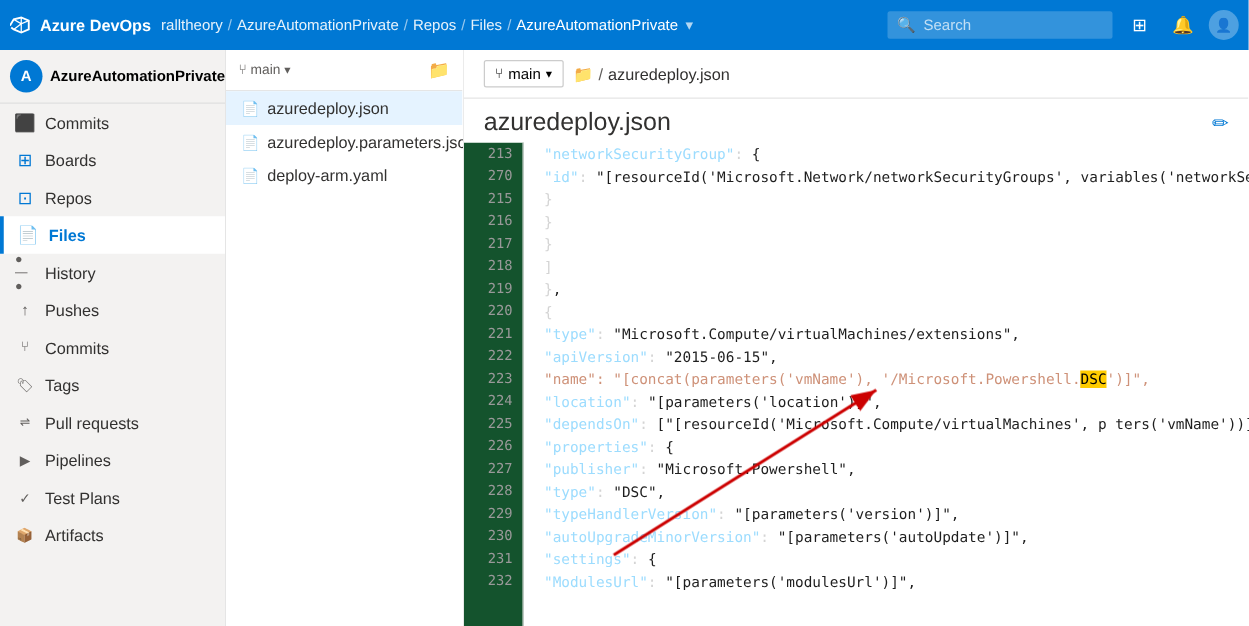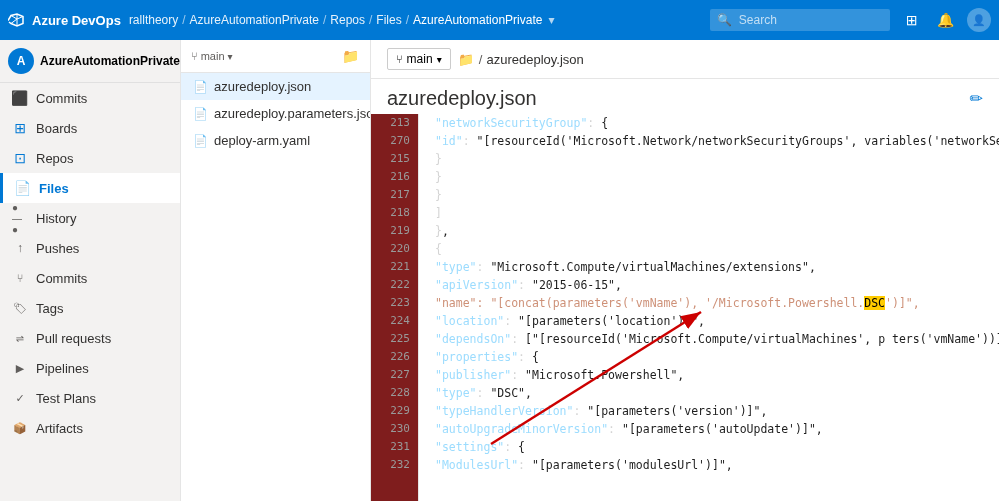--- a/index.html
+++ b/index.html
@@ -57,21 +57,21 @@
     .file-title { font-size: 20px; font-weight: 300; color: #323130; }
     .edit-icon { color: #0078d4; cursor: pointer; font-size: 16px; }
 
     
     .editor-tabs { display: flex; border-bottom: 1px solid #e5e5e5; padding: 0 16px; flex-shrink: 0; }
     .editor-tab { padding: 6px 12px; font-size: 13px; cursor: pointer; color: #605e5c; border-bottom: 2px solid transparent; }
     .editor-tab.active { color: #0078d4; border-bottom-color: #0078d4; font-weight: 500; }
 
     
     .code-container { flex: 1; overflow: auto; display: flex; position: relative; }
-    .line-numbers { width: 48px; background: #7f1d1d; border-right: 1px solid #e5e5e5; padding: 0; flex-shrink: 0; text-align: right; color: #999; font-size: 11px; font-family: 'Consolas', monospace; }
+    .line-numbers { width: 48px; background: #14532d; border-right: 1px solid #e5e5e5; padding: 0; flex-shrink: 0; text-align: right; color: #999; font-size: 11px; font-family: 'Consolas', monospace; }
     .line-number { padding: 0 8px 0 0; height: 18px; line-height: 18px; display: block; }
     .code-content { flex: 1; overflow: auto; font-family: 'Consolas', monospace; font-size: 11.5px; padding: 0; }
     .code-line { height: 18px; line-height: 18px; padding: 0 16px; white-space: nowrap; color: #1e1e1e; }
 
     
     ::-webkit-scrollbar { width: 6px; height: 6px; }
     ::-webkit-scrollbar-track { background: #f1f1f1; }
     ::-webkit-scrollbar-thumb { background: #c8c8c8; border-radius: 3px; }
   </style>
 </head>

